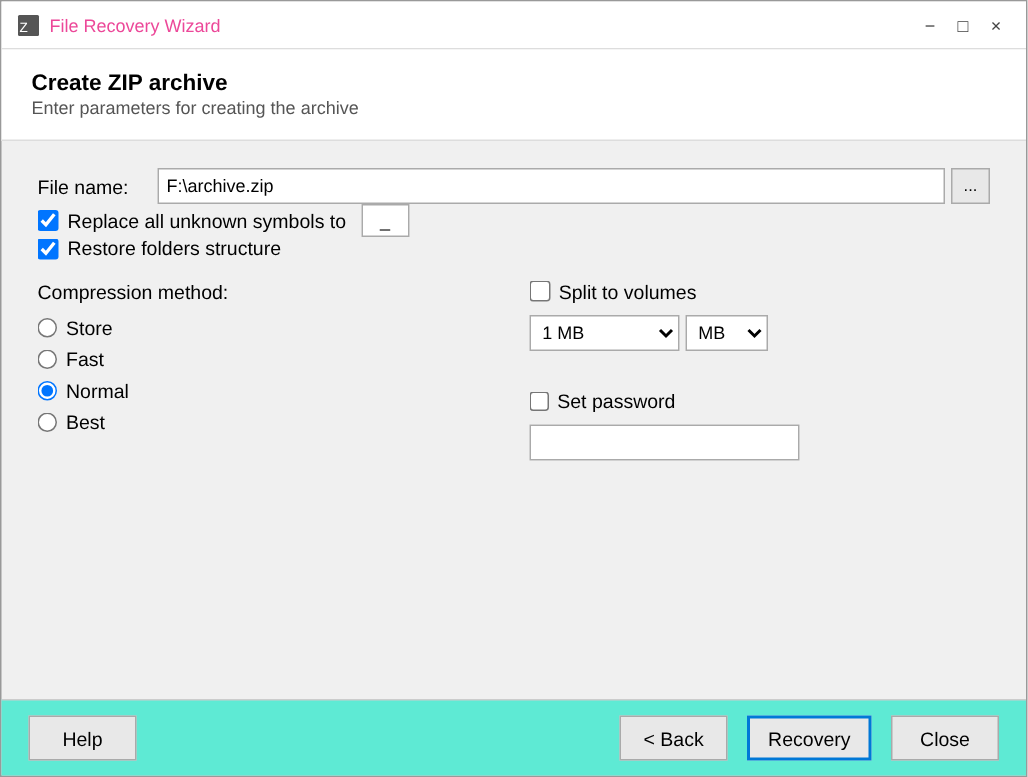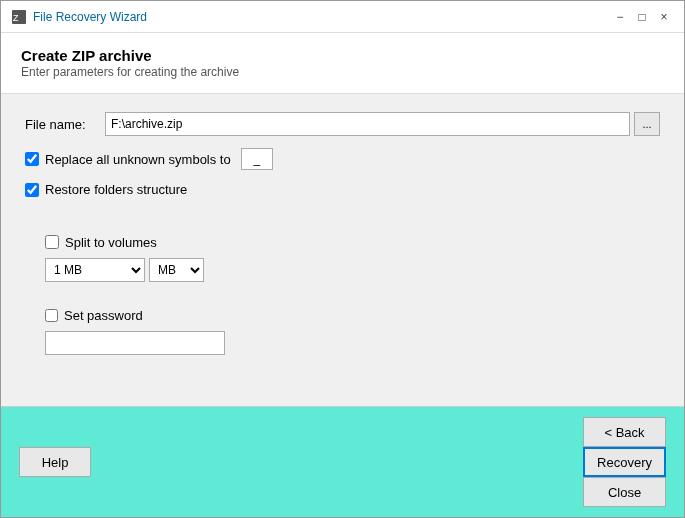--- a/index.html
+++ b/index.html
@@ -36,21 +36,21 @@
       display: flex;
       align-items: center;
       gap: 6px;
     }
     .title-icon {
       width: 16px;
       height: 16px;
     }
     .title-text {
       font-size: 12px;
-      color: #0369a1;
+      color: #ec4899;
     }
     .title-bar-right {
       display: flex;
       gap: 2px;
     }
     .title-btn {
       width: 20px;
       height: 20px;
       background: none;
       border: none;
@@ -79,21 +79,20 @@
     .header-text p {
       font-size: 12px;
       color: #555;
     }
 
     .content {
       flex: 1;
       padding: 18px 24px;
       display: flex;
       flex-direction: column;
-      gap: 12px;
     }
 
     .form-row {
       display: flex;
       align-items: center;
       gap: 10px;
     }
     .form-label {
       font-size: 13px;
       color: #000;
@@ -240,22 +239,21 @@
       padding: 10px 18px;
       display: flex;
       align-items: center;
       justify-content: space-between;
     }
     .footer-left {
       display: flex;
     }
     .footer-right {
       display: flex;
-      gap: 0;
-      flex-direction: column;
+      gap: 13px;
     }
     .footer-btn {
       min-width: 72px;
       height: 30px;
       border: 1px solid #aaa;
       background: #e8e8e8;
       cursor: pointer;
       font-size: 13px;
       padding: 0 12px;
     }
@@ -318,20 +316,40 @@
 
     <div class="checkbox-row">
       <input type="checkbox" checked="" id="cb-restore" style="">
       <label for="cb-restore" class="checkbox-label">Restore folders structure</label>
     </div>
 
     <div style="height:14px;"></div>
 
     <div class="columns-row">
 
+      <div class="left-col">
+        <div class="section-label">Compression method:</div>
+
+        <div class="radio-row">
+          <input type="radio" name="compression" id="r-store" value="store" style="">
+          <label for="r-store" class="radio-label">Store</label>
+        </div>
+        <div class="radio-row">
+          <input type="radio" name="compression" id="r-fast" value="fast" style="">
+          <label for="r-fast" class="radio-label">Fast</label>
+        </div>
+        <div class="radio-row">
+          <input type="radio" name="compression" id="r-normal" value="normal" checked="" style="">
+          <label for="r-normal" class="radio-label">Normal</label>
+        </div>
+        <div class="radio-row">
+          <input type="radio" name="compression" id="r-best" value="best" style="">
+          <label for="r-best" class="radio-label">Best</label>
+        </div>
+      </div>
 
       <div class="right-col">
 
         <div class="split-row">
           <input type="checkbox" id="cb-split" class="split-checkbox" style="">
           <label for="cb-split" class="split-label">Split to volumes</label>
         </div>
 
         <div class="split-controls">
           <select class="select-box size-select">

